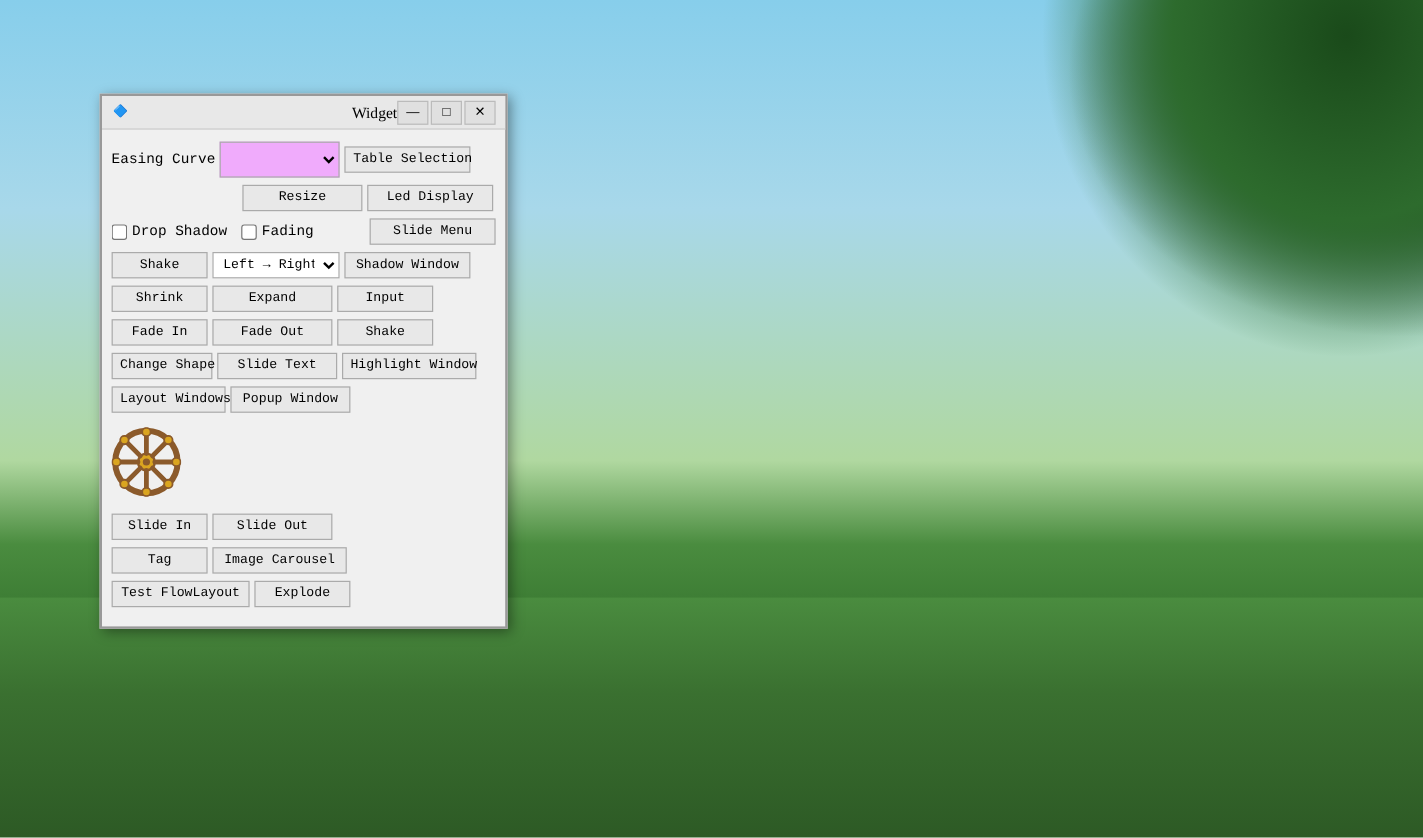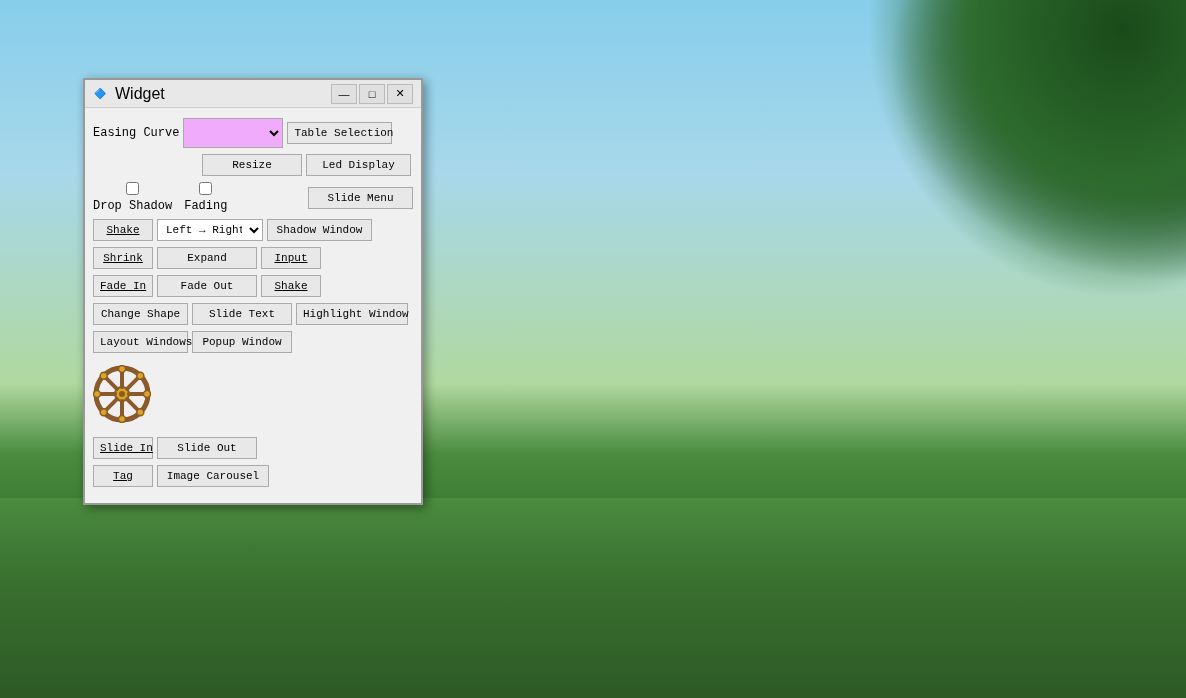--- a/index.html
+++ b/index.html
@@ -81,23 +81,24 @@
       width: 16px;
       height: 16px;
       margin-right: 6px;
       display: flex;
       align-items: center;
       justify-content: center;
       font-size: 10px;
     }
 
     .titlebar-title {
-      font-size: 16px;
-      font-family: Liberation Sans, sans-serif;
+      font-size: 13px;
+      font-family: Liberation Serif, serif;
       flex: 1;
+      text-align: right;
     }
 
     .titlebar-controls {
       display: flex;
       gap: 2px;
     }
 
     .titlebar-btn {
       width: 26px;
       height: 20px;
@@ -140,42 +141,41 @@
       cursor: pointer;
       white-space: nowrap;
     }
 
     .btn-sm {
       height: 22px;
     }
     .btn-w100 { width: 100px; }
     .btn-w105 { width: 105px; }
     .btn-w110 { width: 112px; }
-    .btn-w80 { width: 60px; text-decoration: underline; }
+    .btn-w80 { width: 80px; }
 
     
     .select-ctrl {
       font-family: 'Courier New', monospace;
       font-size: 11px;
       padding: 14px 4px;
       background: #f0abfc;
       border: 1px solid #aaa;
       width: 100px;
       height: 22px;
       cursor: pointer;
     }
 
     
     .checkbox-wrap {
       display: flex;
       align-items: center;
       gap: 4px;
       font-size: 12px;
       font-family: 'Courier New', monospace;
-      flex-direction: column;
     }
 
     input[type="checkbox"] {
       width: 13px;
       height: 13px;
       cursor: pointer;
     }
 
     
     .helm-area {
@@ -274,21 +274,21 @@
     </div>
 
     <div class="row">
       <button class="btn btn-sm btn-w80">Fade In</button>
       <button class="btn btn-sm btn-w100">Fade Out</button>
       <button class="btn btn-sm btn-w80">Shake</button>
     </div>
 
 
     <div class="row">
-      <button class="btn btn-sm" style="width:95px">Change Shape</button>
+      <button class="btn btn-sm" style="width:84px">Change Shape</button>
       <button class="btn btn-sm btn-w100">Slide Text</button>
       <button class="btn btn-sm btn-w110">Highlight Window</button>
     </div>
 
     <div class="row">
       <button class="btn btn-sm" style="width:95px">Layout Windows</button>
       <button class="btn btn-sm btn-w100">Popup Window</button>
     </div>
 
     <div class="row">
@@ -325,15 +325,19 @@
       <button class="btn btn-sm btn-w80">Slide In</button>
       <button class="btn btn-sm btn-w100">Slide Out</button>
     </div>
 
     <div class="row">
       <button class="btn btn-sm btn-w80">Tag</button>
       <button class="btn btn-sm btn-w110">Image Carousel</button>
     </div>
 
 
+    <div class="row">
+      <button class="btn btn-sm" style="width:115px">Test FlowLayout</button>
+      <button class="btn btn-sm btn-w80">Explode</button>
+    </div>
 
   </div>
 </div>
 
 </body></html>

